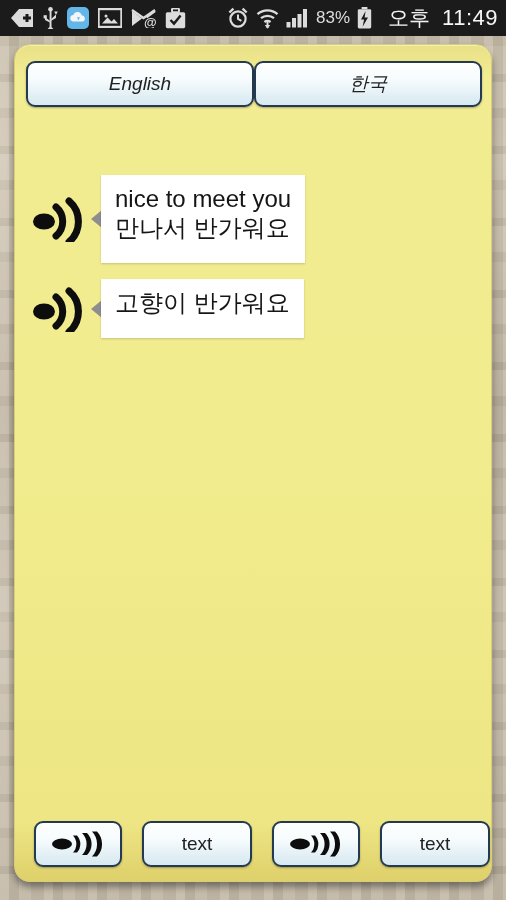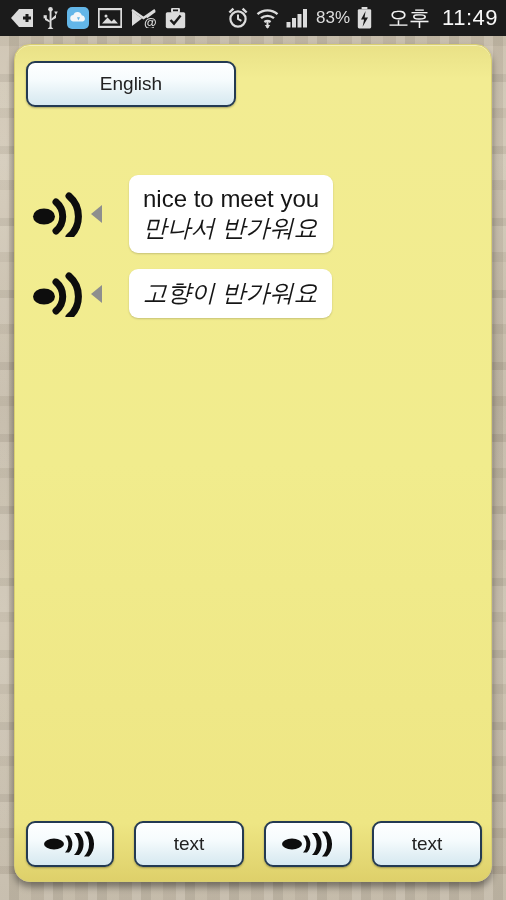--- a/index.html
+++ b/index.html
@@ -69,46 +69,46 @@
     box-shadow:0 1px 2px rgba(0,0,0,.30);
   }
 
   
   #langbar{
     position:absolute; left:0; top:16px; width:478px;
     display:flex; justify-content:space-between;
     padding:0 11px;
   }
   #btn-english, #btn-korean{
-    width:210px; height:46px;
+    width:242px; height:46px;
     font-size:19px;
+    font-style:italic;
   }
 
   
   #chat{
     position:absolute; left:0; top:130px; width:478px; height:660px;
     padding:0 8px;
   }
   .row{ display:flex; align-items:center; width:100%; margin-bottom:16px; }
   .row.left{ justify-content:flex-start; }
   .row.right{ justify-content:flex-end; }
 
   .bubble{
     position:relative;
     background:#ffffff;
-    border-radius:9px;
-    padding:9px 14px 11px 14px;
+    border-radius:0;
+    padding:9px 14px 21px 14px;
     box-shadow:0 1px 2px rgba(0,0,0,.18);
     max-width:330px;
-    margin-left:28px;
   }
   .bubble .ln{
     font-size:24px; line-height:1.21; color:#151515; white-space:nowrap;
   }
-  .bubble .ln.ko{ font-size:24px;font-style:italic; }
+  .bubble .ln.ko{ font-size:24px; }
   .row.right .bubble .ln{ text-align:right; }
 
   
   .tail{
     width:0; height:0; flex:0 0 auto;
   }
   .tail.l{
     border-top:9px solid transparent;
     border-bottom:9px solid transparent;
     border-right:11px solid #8e8e8e;
@@ -121,21 +121,21 @@
     margin-left:-1px;
   }
 
   
   .spk{ flex:0 0 auto; display:block; }
   .spk.left-ico{ margin-right:6px; margin-left:8px; }
   .spk.right-ico{ margin-left:8px; margin-right:4px; }
 
   
   #toolbar{
-    position:absolute; left:0; bottom:14px; width:478px;
+    position:absolute; left:8px; bottom:14px; width:478px;
     display:flex; align-items:center; justify-content:space-between;
     padding:0 11px;
   }
   .tb-mic{ width:88px; height:46px; }
   .tb-text{ width:110px; height:46px; font-size:19px; }
 
 </style>
 </head>
 <body>
 
@@ -222,20 +222,23 @@
     <span id="sb-clock">11:49</span>
   </div>
 </div>
 
 <div id="panel">
 
   <div id="langbar">
     <div id="btn-english" class="btn">
       <span>English</span>
     </div>
+    <div id="btn-korean" class="btn">
+      <span>한국</span>
+    </div>
   </div>
 
   <div id="chat">
 
     <div class="row left">
       <svg class="spk left-ico" width="54" height="46" viewBox="0 0 54 46">
         <ellipse cx="13" cy="25.5" rx="11" ry="8" fill="#0d0d0d"></ellipse>
         <path d="M25 11 A19 19 0 0 1 25 40" fill="none" stroke="#0d0d0d" stroke-width="7" stroke-linecap="round"></path>
         <path d="M38 5 A27 27 0 0 1 38 46" fill="none" stroke="#0d0d0d" stroke-width="7" stroke-linecap="round"></path>
       </svg>

